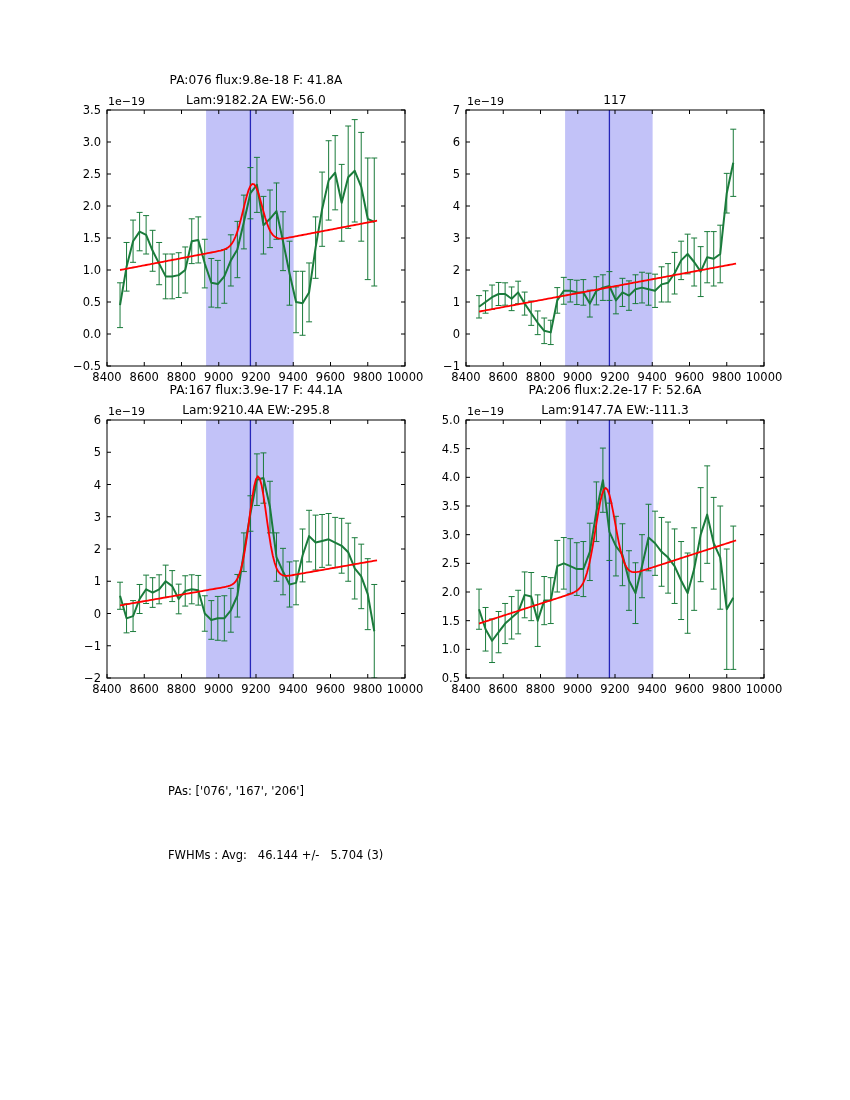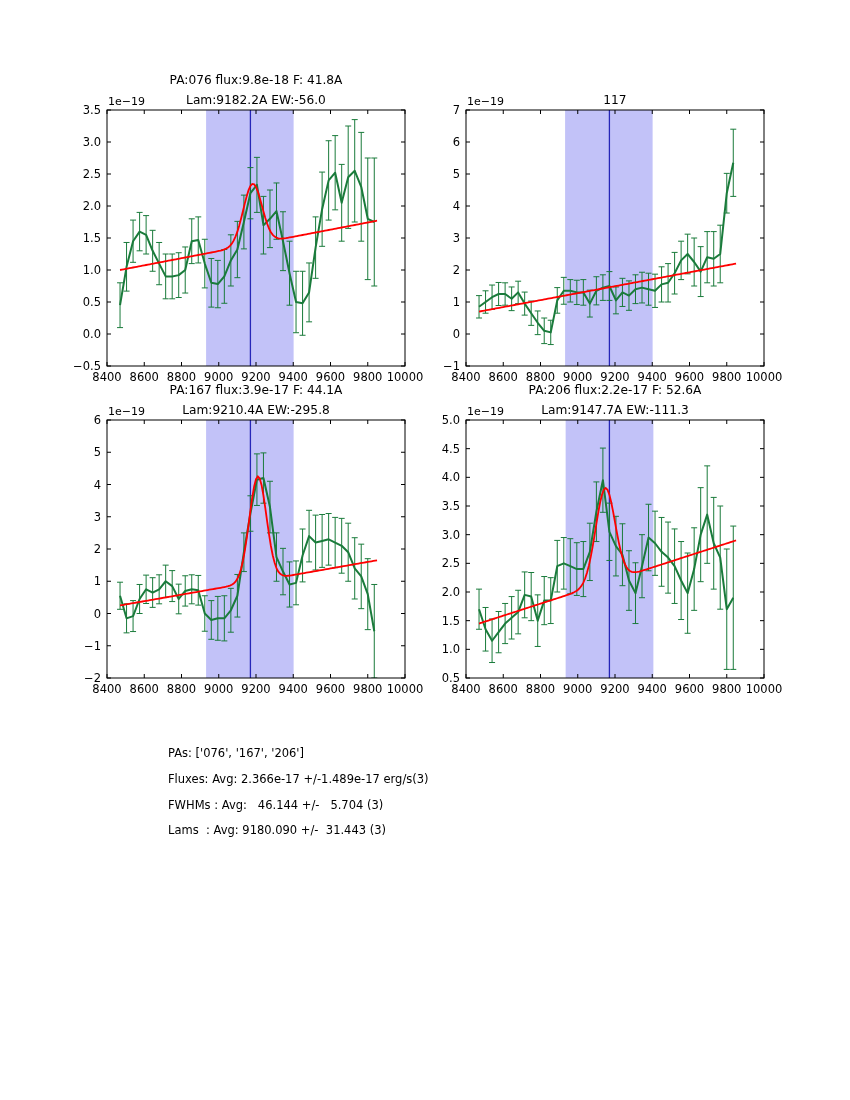--- a/index.html
+++ b/index.html
@@ -7,21 +7,21 @@
     width:850px;height:1100px;position:relative;background:#ffffff;
     font-family:"DejaVu Sans","Liberation Sans",sans-serif;color:#000;
     overflow:hidden;
   }
   .subplot{position:absolute;}
   .sp-0{left:52px;top:62px;}
   .sp-1{left:411px;top:62px;}
   .sp-2{left:52px;top:372px;}
   .sp-3{left:411px;top:372px;}
   .stats{position:absolute;left:168px;top:741px;font-size:11.5px;}
-  .stats-line{white-space:pre;line-height:25.8px;}
+  .stats-line{white-space:pre;line-height:25.8px;margin-top:38px;}
 </style>
 </head>
 <body>
 
 <div class="page">
 
   <div class="subplot sp-0">
     <svg width="375" height="334">
         <defs>
           <clipPath id="clip0">
@@ -807,18 +807,16 @@
           <text x="49" y="52" text-anchor="end">5.0</text>
         </g>
         <text x="56" y="43" fill="#000" font-family="&quot;DejaVu Sans&quot;,&quot;Liberation Sans&quot;,sans-serif" font-size="11px">1e−19</text>
         <text x="204" y="22" text-anchor="middle" fill="#000" font-family="&quot;DejaVu Sans&quot;,&quot;Liberation Sans&quot;,sans-serif" font-size="12.2px">PA:206 flux:2.2e-17 F: 52.6A</text>
         <text x="204" y="42" text-anchor="middle" fill="#000" font-family="&quot;DejaVu Sans&quot;,&quot;Liberation Sans&quot;,sans-serif" font-size="12.2px">Lam:9147.7A EW:-111.3</text>
       </svg>
   </div>
 
   <div class="stats">
     <div class="stats-line">PAs: ['076', '167', '206']</div>
-    <div class="stats-line">Fluxes: Avg: 2.366e-17 +/-1.489e-17 erg/s(3)</div>
     <div class="stats-line">FWHMs : Avg:   46.144 +/-   5.704 (3)</div>
-    <div class="stats-line">Lams  : Avg: 9180.090 +/-  31.443 (3)</div>
   </div>
 
 </div>
 
 </body></html>

